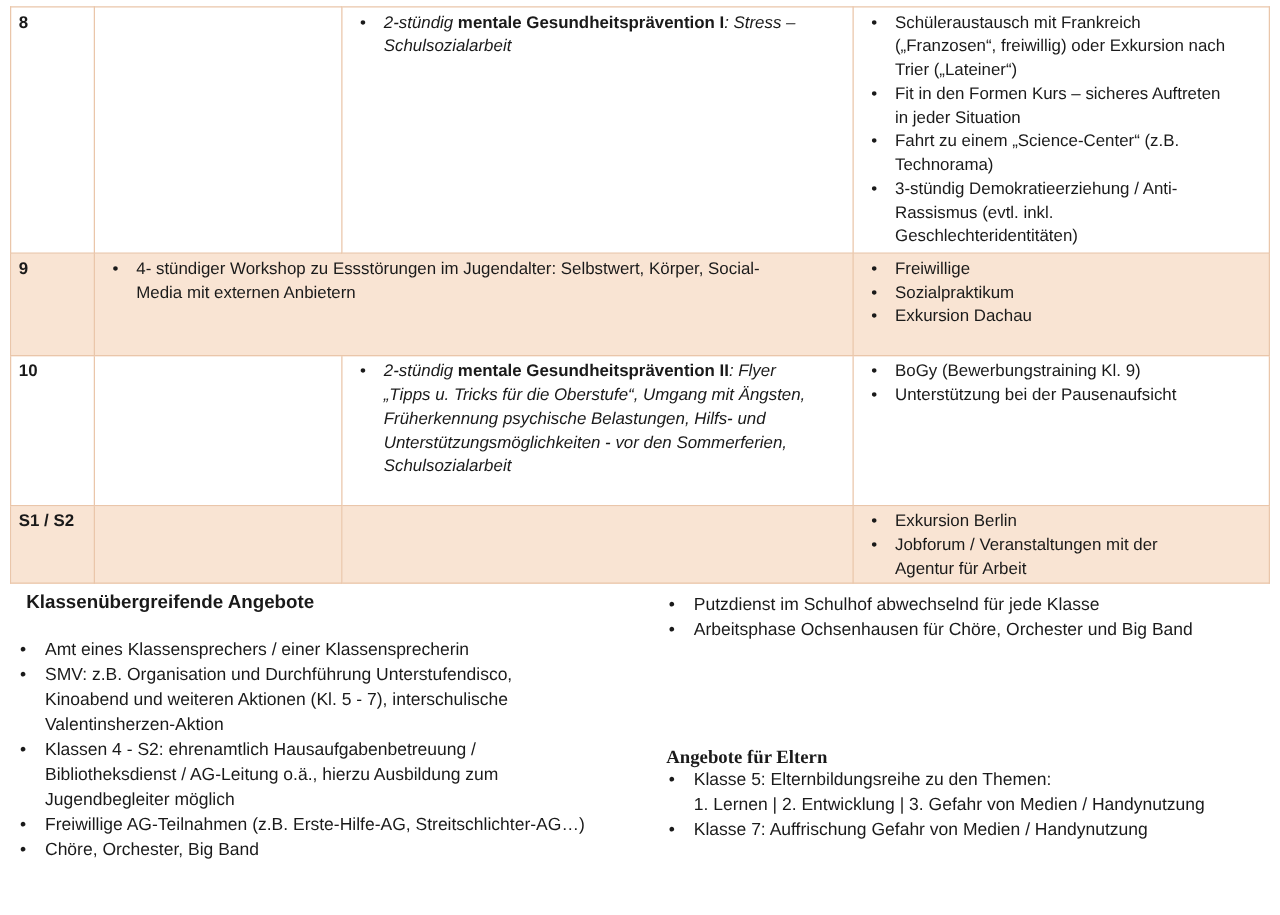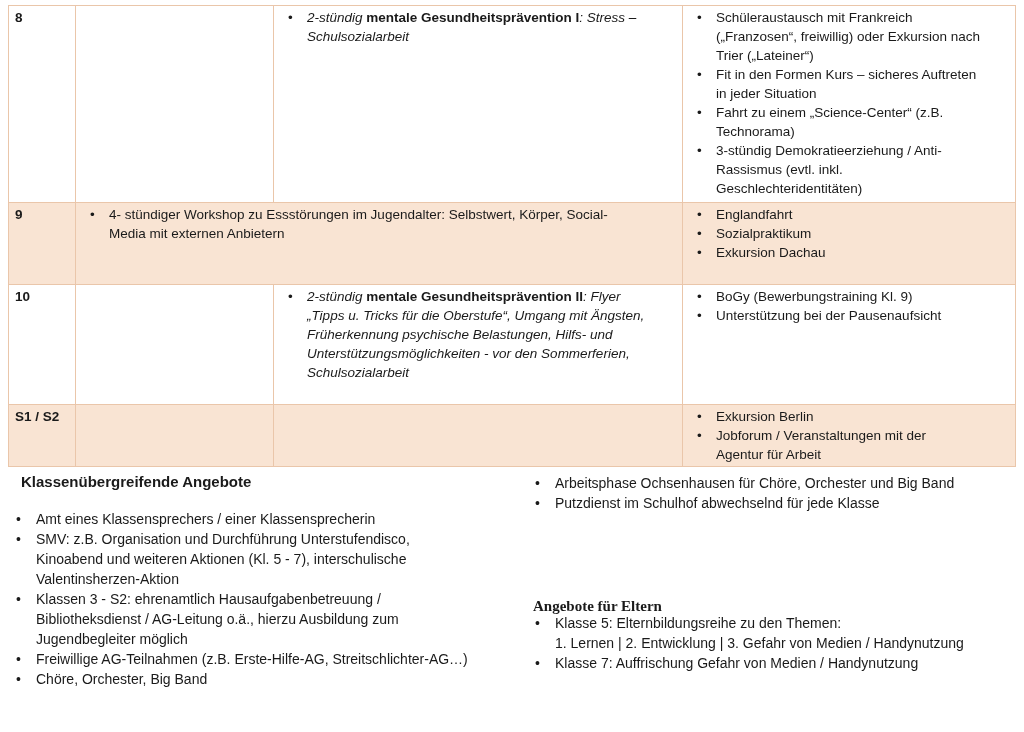--- a/index.html
+++ b/index.html
@@ -89,21 +89,21 @@
     <tr class="shaded" style="height:82px;">
       <td class="label-cell">9</td>
       <td colspan="2">
         <ul class="cell-list">
           <li>4- stündiger Workshop zu Essstörungen im Jugendalter: Selbstwert, Körper, Social-
 Media mit externen Anbietern</li>
         </ul>
       </td>
       <td>
         <ul class="cell-list">
-          <li>Englandfahrt</li>
+          <li>Freiwillige</li>
           <li>Sozialpraktikum</li>
           <li>Exkursion Dachau</li>
         </ul>
       </td>
     </tr>
 
     <tr style="height:120px;">
       <td class="label-cell">10</td>
       <td></td>
       <td>
@@ -137,30 +137,30 @@
     </tr>
   </tbody>
     </table>
 
   <div id="left-heading" class="sec-heading">Klassenübergreifende Angebote</div>
   <ul id="left-list" class="free-list">
     <li>Amt eines Klassensprechers / einer Klassensprecherin</li>
     <li>SMV: z.B. Organisation und Durchführung Unterstufendisco,
 Kinoabend und weiteren Aktionen (Kl. 5 - 7), interschulische
 Valentinsherzen-Aktion</li>
-    <li>Klassen 3 - S2: ehrenamtlich Hausaufgabenbetreuung /
+    <li>Klassen 4 - S2: ehrenamtlich Hausaufgabenbetreuung /
 Bibliotheksdienst / AG-Leitung o.ä., hierzu Ausbildung zum
 Jugendbegleiter möglich</li>
     <li>Freiwillige AG-Teilnahmen (z.B. Erste-Hilfe-AG, Streitschlichter-AG…)</li>
     <li>Chöre, Orchester, Big Band</li>
   </ul>
 
   <ul id="right-list-1" class="free-list">
+    <li>Putzdienst im Schulhof abwechselnd für jede Klasse</li>
     <li>Arbeitsphase Ochsenhausen für Chöre, Orchester und Big Band</li>
-    <li>Putzdienst im Schulhof abwechselnd für jede Klasse</li>
   </ul>
 
   <div id="right-heading" class="sec-heading">Angebote für Eltern</div>
   <ul id="right-list-2" class="free-list">
     <li>Klasse 5: Elternbildungsreihe zu den Themen:
 1. Lernen | 2. Entwicklung | 3. Gefahr von Medien / Handynutzung</li>
     <li>Klasse 7: Auffrischung Gefahr von Medien / Handynutzung</li>
   </ul>
 
 </div>

